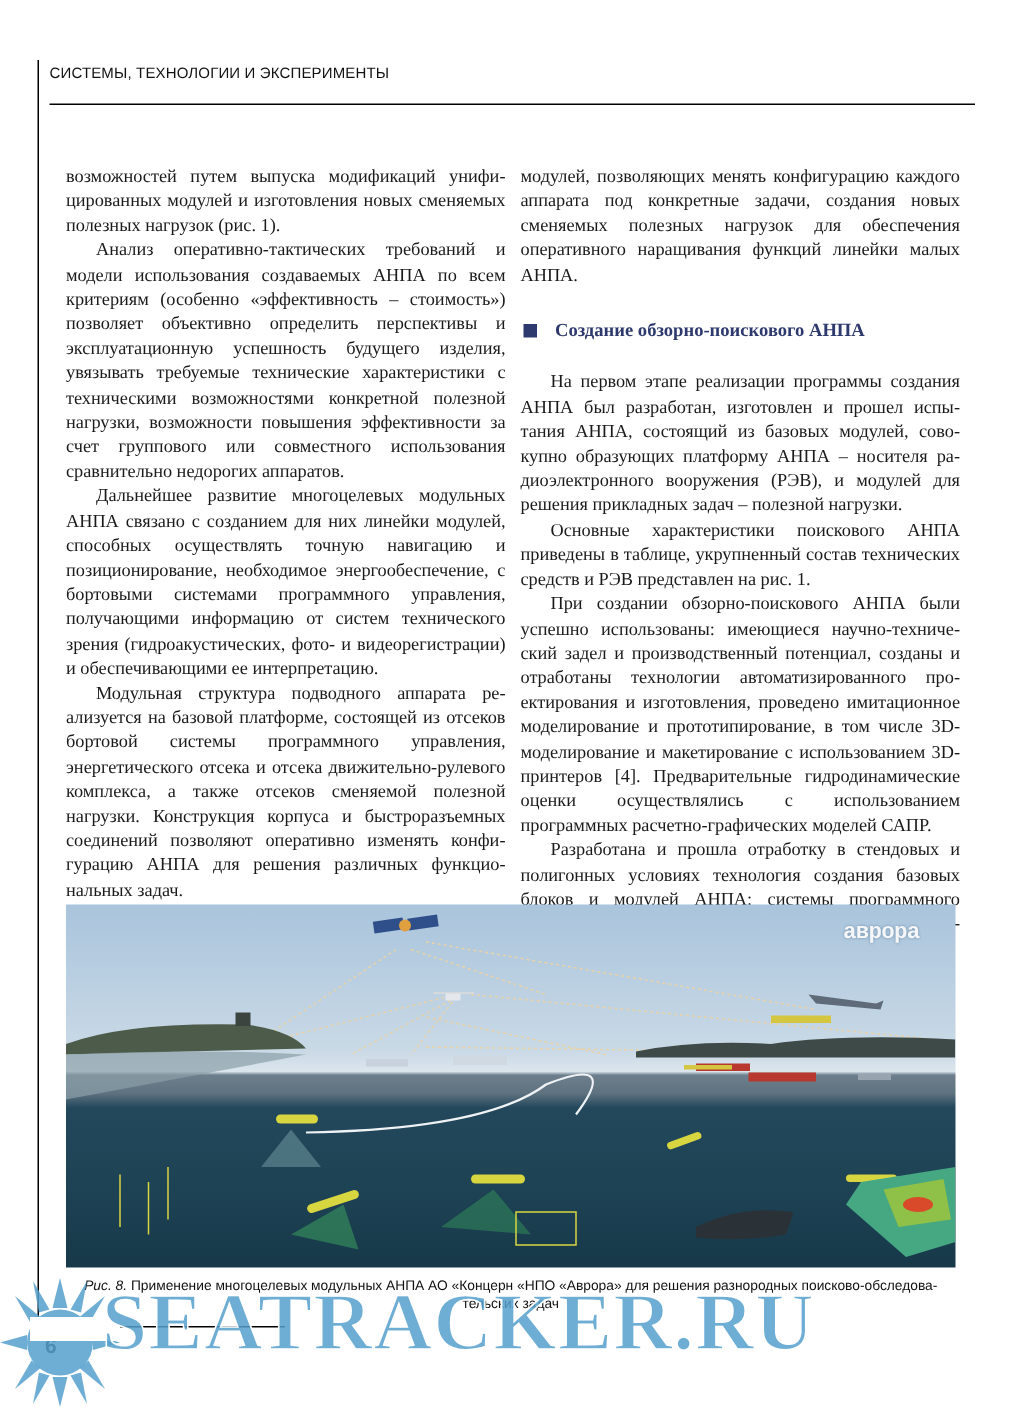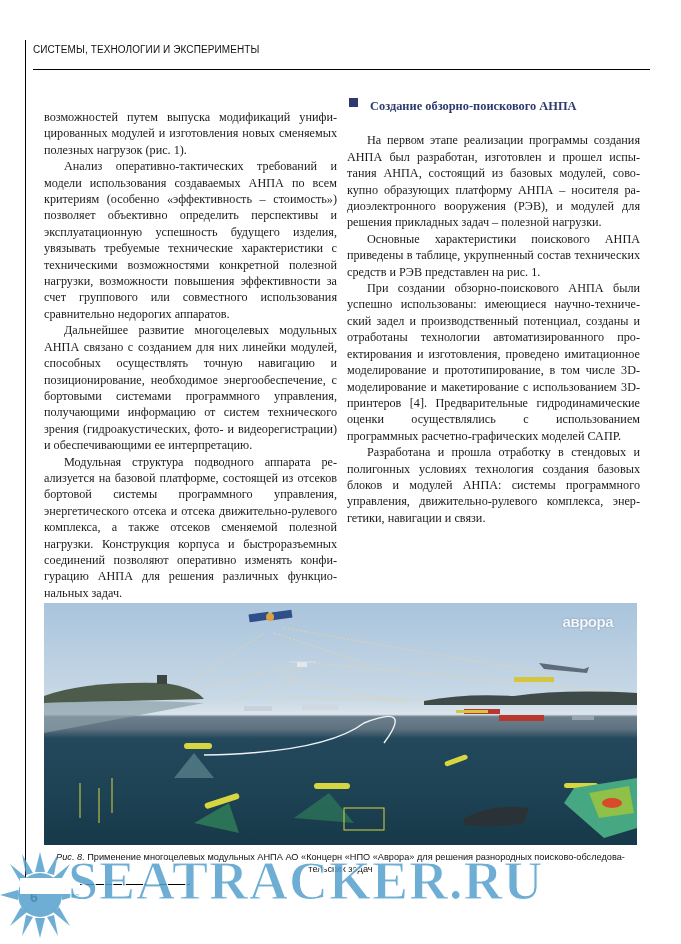--- a/index.html
+++ b/index.html
@@ -16,34 +16,34 @@
     font-size: 10px; letter-spacing: 0.1px; color: #111;
   }
   .head-rule { position: absolute; left: 33px; top: 69px; width: 617px; height: 1px; background: #000; }
 
   .col { position: absolute; top: 77px; width: 293px; font-size: 12.2px; line-height: 16.4px; }
   .col.left { left: 44px; }
   .col.right { left: 347px; }
   .col p { margin: 0; text-align: justify; text-indent: 20px; hyphens: manual; }
   .col p.cont { text-indent: 0; margin-top: 32px; }
   .section-heading {
-    display: flex; align-items: flex-start; gap: 12px;
+    display: flex; align-items: center; gap: 12px;
     margin: 21px 0 18px 0;
     font-weight: bold; color: #2e3a6e; font-size: 12.4px;
   }
   .bullet-square { width: 9px; height: 9px; background: #2e3a6e; display: inline-block; margin-left: 2px; }
 
   .figure {
     position: absolute; left: 44px; top: 603px; width: 593px; height: 242px; overflow: hidden;
     background: linear-gradient(#a9c4dc 0%, #c9d9e6 40%, #dbe5ec 46%, #6d7f8d 47%, #5f7280 52%, #23485c 56%, #1d4253 80%, #17394a 100%);
   }
   .figure svg { position: absolute; left: 0; top: 0; }
   .fig-logo {
     position: absolute; right: 24px; top: 10px; color: #f4f6f8;
-    font-family: Liberation Sans, sans-serif; font-weight: bold; font-size: 15px;
+    font-family: Liberation Mono, monospace; font-weight: bold; font-size: 15px;
     letter-spacing: -0.5px; text-shadow: 0 0 2px #6a8ba8;
   }
   .caption {
     position: absolute; left: 44px; top: 852px; width: 593px; text-align: center;
     font-family: "Liberation Sans", "DejaVu Sans", sans-serif; font-size: 9.2px; line-height: 11.5px; color: #111;
   }
   .caption .fig-label { font-style: italic; }
   .footer {
     position: absolute; left: 30px; top: 889px;
     font-family: "Liberation Sans", "DejaVu Sans", sans-serif; color: #333;
@@ -73,20 +73,21 @@
 
 <div class="col left">
   <p class="cont">возможностей путем выпуска модификаций унифи­цированных модулей и изготовления новых сменяе­мых полезных нагрузок (рис. 1).</p>
   <p>Анализ оперативно-тактических требований и модели использования создаваемых АНПА по всем критериям (особенно «эффективность – стоимость») позволяет объективно определить перспективы и эксплуатационную успешность будущего изделия, увязывать требуемые технические характеристики с техническими возможностями конкретной полезной нагрузки, возможности повышения эффективности за счет группового или совместного использования сравнительно недорогих аппаратов.</p>
   <p>Дальнейшее развитие многоцелевых модульных АНПА связано с созданием для них линейки моду­лей, способных осуществлять точную навигацию и позиционирование, необходимое энергообеспечение, с бортовыми системами программного управления, получающими информацию от систем технического зрения (гидроакустических, фото- и видеорегистра­ции) и обеспечивающими ее интерпретацию.</p>
   <p>Модульная структура подводного аппарата ре­ализуется на базовой платформе, состоящей из от­секов бортовой системы программного управления, энергетического отсека и отсека движительно-руле­вого комплекса, а также отсеков сменяемой полезной нагрузки. Конструкция корпуса и быстроразъемных соединений позволяют оперативно изменять конфи­гурацию АНПА для решения различных функцио­нальных задач.</p>
   <p style="text-align-last: justify;">Решается задача создания – проектирования, ис­пытаний и внедрения в последующее массовое про­изводство унифицированных взаимозаменяемых</p>
 </div>
 
 <div class="col right">
+  <p class="cont">модулей, позволяющих менять конфигурацию каж­дого аппарата под конкретные задачи, создания но­вых сменяемых полезных нагрузок для обеспечения оперативного наращивания функций линейки малых АНПА.</p>
   <div class="section-heading">
     <span class="bullet-square"></span>
     <span>Создание обзорно-поискового АНПА</span>
   </div>
   <p>На первом этапе реализации программы создания АНПА был разработан, изготовлен и прошел испы­тания АНПА, состоящий из базовых модулей, сово­купно образующих платформу АНПА – носителя ра­диоэлектронного вооружения (РЭВ), и модулей для решения прикладных задач – полезной нагрузки.</p>
   <p>Основные характеристики поискового АНПА приведены в таблице, укрупненный состав техниче­ских средств и РЭВ представлен на рис. 1.</p>
   <p>При создании обзорно-поискового АНПА были успешно использованы: имеющиеся научно-техниче­ский задел и производственный потенциал, созданы и отработаны технологии автоматизированного про­ектирования и изготовления, проведено имитацион­ное моделирование и прототипирование, в том числе 3D-моделирование и макетирование с использовани­ем 3D-принтеров [4]. Предварительные гидродина­мические оценки осуществлялись с использованием программных расчетно-графических моделей САПР.</p>
   <p>Разработана и прошла отработку в стендовых и полигонных условиях технология создания базовых блоков и модулей АНПА: системы программного управления, движительно-рулевого комплекса, энер­гетики, навигации и связи.</p>
 </div>
 

